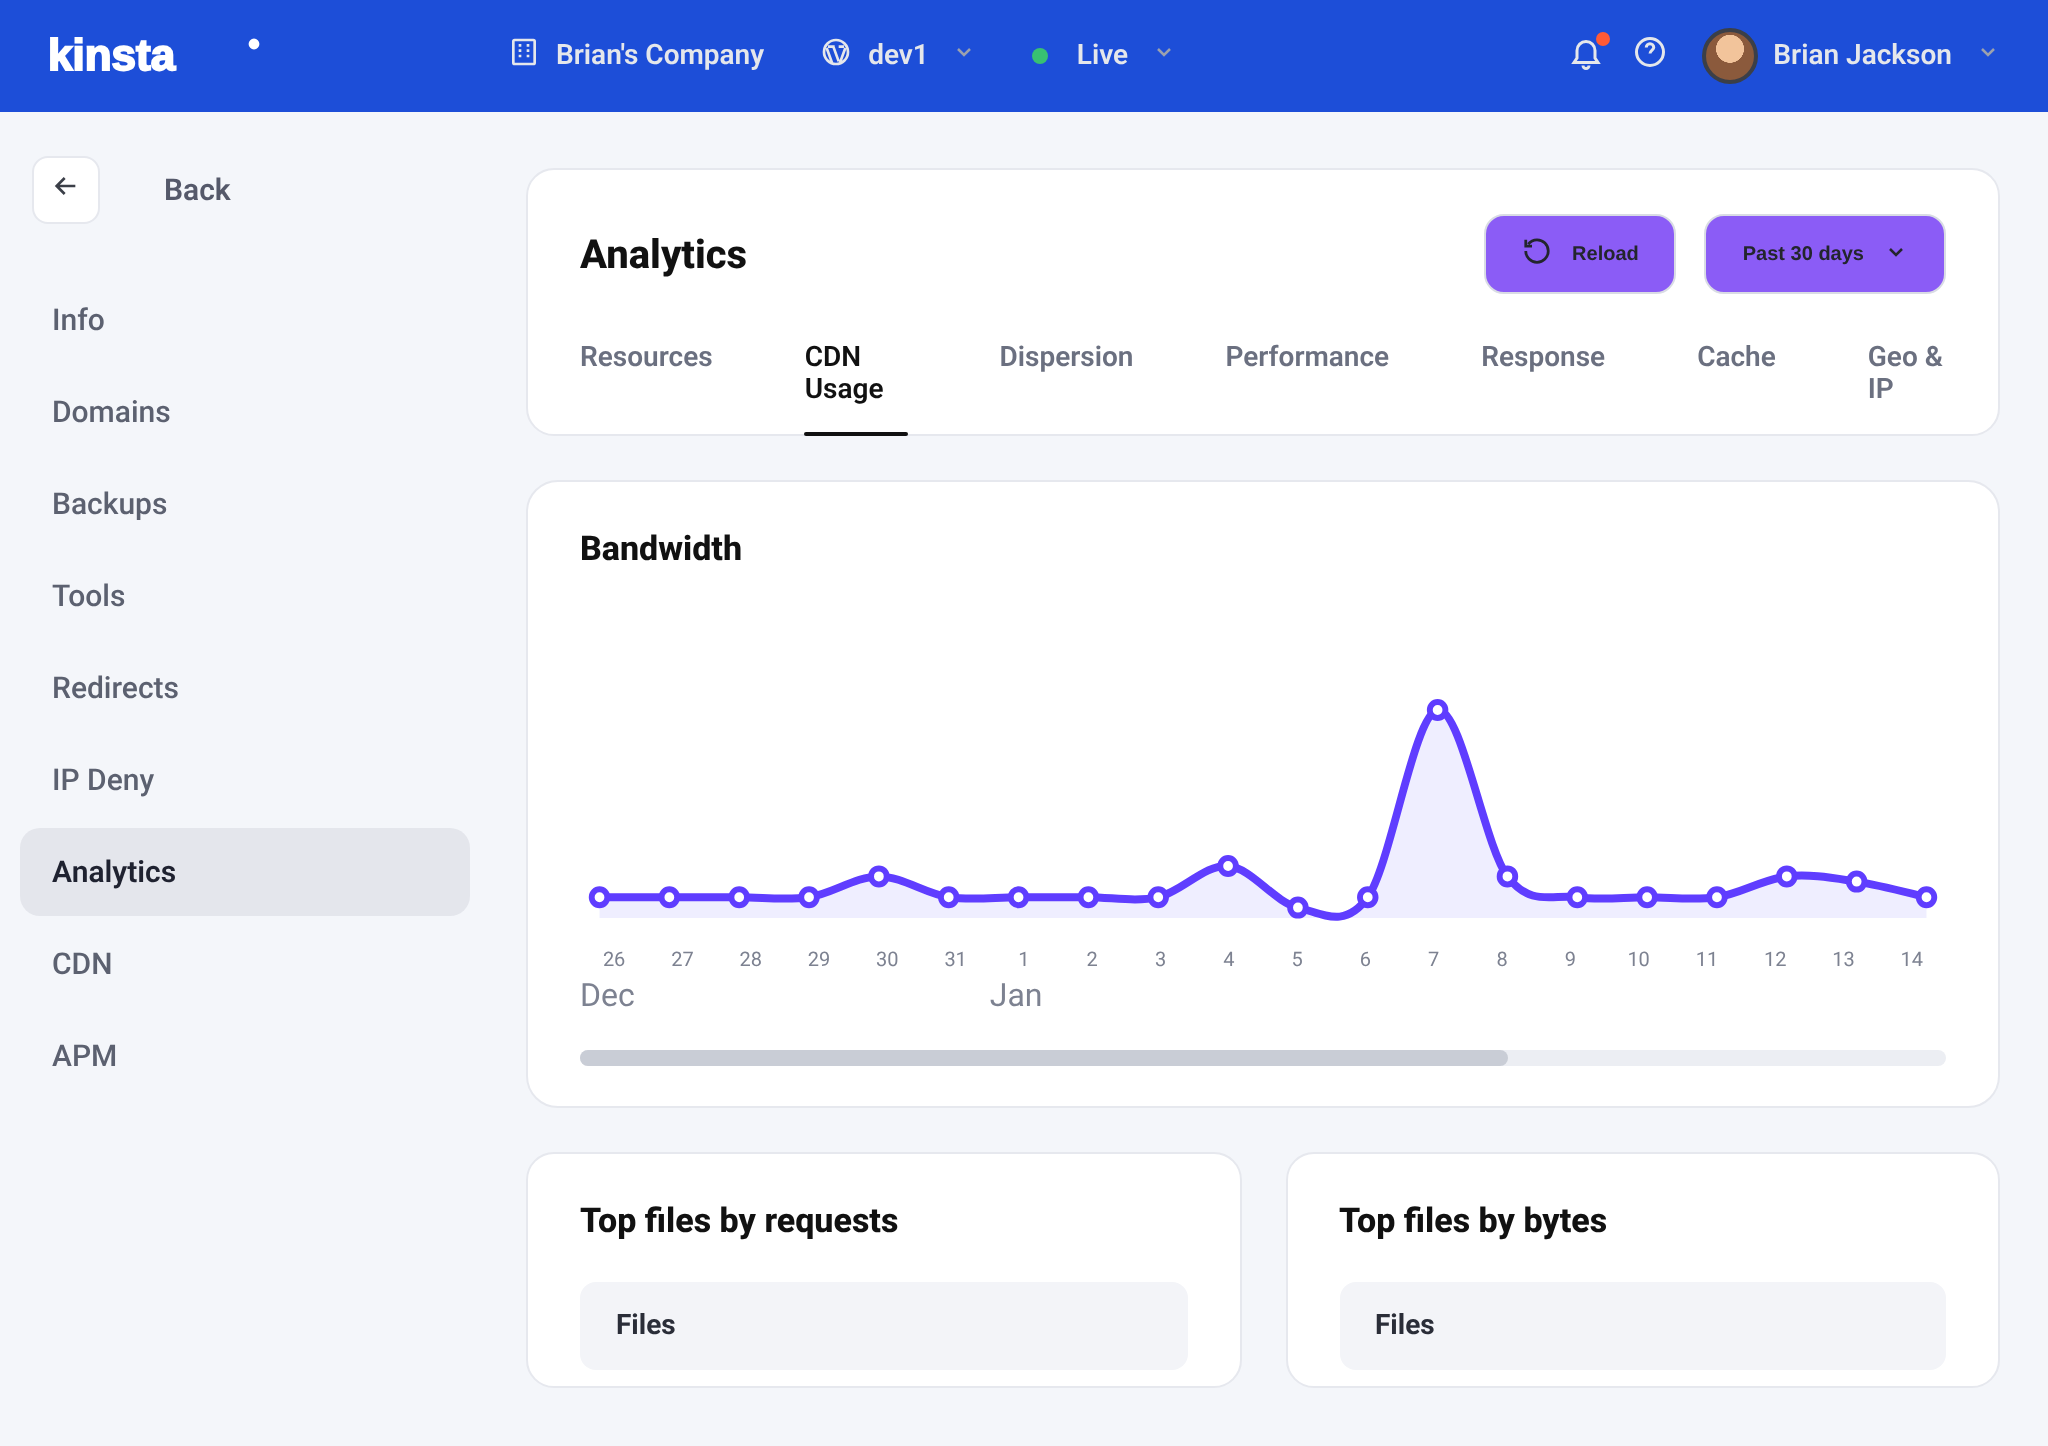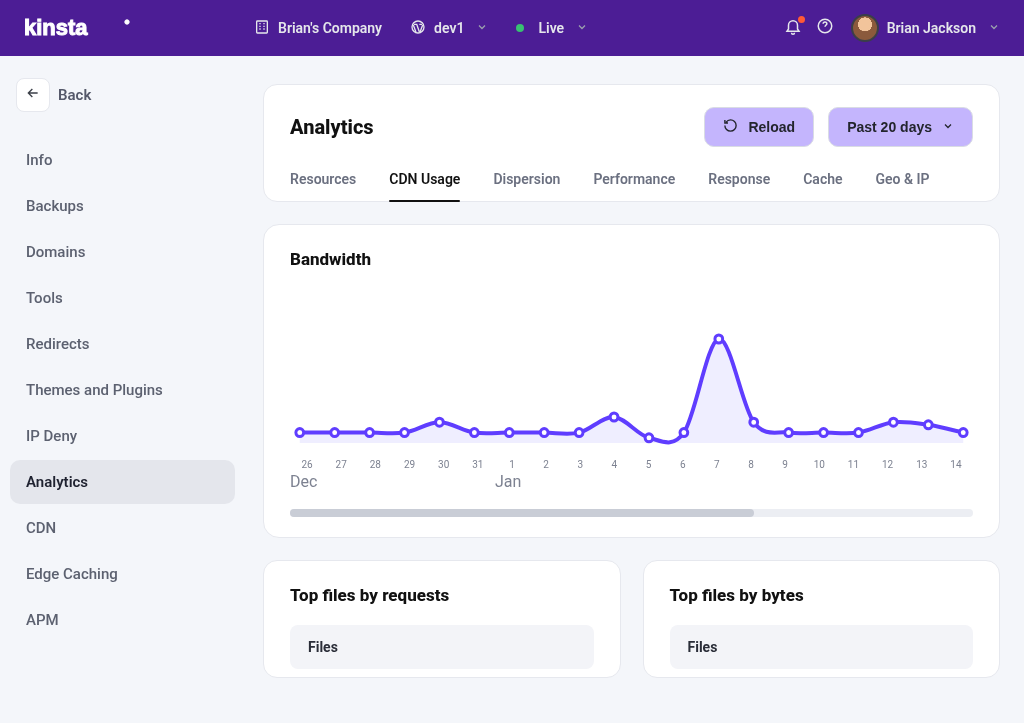--- a/index.html
+++ b/index.html
@@ -1,44 +1,44 @@
 <!DOCTYPE html>
 <html><head>
 <meta charset="utf-8">
 <style>
   * { box-sizing: border-box; margin: 0; padding: 0; }
   body { font-family: -apple-system, BlinkMacSystemFont, "Segoe UI", Roboto, Helvetica, Arial, sans-serif; background: #f4f6fa; color: #1e1e2e; width: 1024px; height: 723px; overflow: hidden; }
   
-  .topbar { background: #4c1d95; height: 56px; display: flex; align-items: center; padding: 0 24px; color: #fff; }
+  .topbar { background: #1d4ed8; height: 56px; display: flex; align-items: center; padding: 0 24px; color: #fff; }
   .logo { font-weight: 800; font-size: 24px; letter-spacing: 0; width: 230px; }
   .logo svg { display: block; }
   .top-group { display: flex; align-items: center; gap: 8px; color: #e5e7eb; font-size: 14px; font-weight: 600; margin-right: 28px; text-align: right; }
   .top-caret { color: #9ba1ae; margin-left: 4px; }
   .top-spacer { flex: 1; }
   .status-dot { width: 8px; height: 8px; border-radius: 50%; background: #38c172; display: inline-block; margin-right: 6px; }
   .icon-btn { position: relative; width: 32px; height: 32px; display: flex; align-items: center; justify-content: center; color: #e5e7eb; }
   .notif-dot { position: absolute; top: 4px; right: 4px; width: 7px; height: 7px; border-radius: 50%; background: #ff5a36; }
   .avatar { width: 28px; height: 28px; border-radius: 50%; background: radial-gradient(circle at 50% 35%, #f2c49b 0 35%, #8b5a3c 36% 100%); border: 2px solid #3b3f48; }
   
   .shell { display: flex; height: calc(100% - 56px); }
   .sidebar { width: 245px; padding: 22px 10px 0 10px; }
-  .back-row { display: flex; align-items: center; gap: 8px; margin: 0 0 26px 6px; }
+  .back-row { display: flex; align-items: center; gap: 32px; margin: 0 0 26px 6px; }
   .back-btn { width: 34px; height: 34px; border-radius: 8px; background: #fff; border: 1px solid #e6e8ee; display: flex; align-items: center; justify-content: center; color: #3b3f48; }
   .back-label { color: #55596a; font-weight: 600; font-size: 15px; }
   .nav-item { display: block; padding: 13px 16px; border-radius: 10px; color: #5c6170; font-size: 15px; font-weight: 500; margin-bottom: 2px; cursor: pointer; }
   .nav-item.active { background: #e4e6ec; color: #1f2230; font-weight: 600; }
   
   .main { flex: 1; padding: 28px 24px 0 18px; overflow: hidden; }
   .card { background: #fff; border: 1px solid #e6e8ee; border-radius: 14px; }
   .header-card { padding: 22px 26px 0 26px; }
   .header-row { display: flex; align-items: center; justify-content: space-between; margin-bottom: 24px; }
   .header-title { font-size: 20px; font-weight: 800; color: #111; }
   .header-actions { display: flex; gap: 14px; }
-  .btn { height: 40px; border: 1.5px solid #d9dce4; border-radius: 10px; background: #c4b5fd; padding: 0 18px; font-weight: 700; font-size: 14px; color: #23252d; display: flex; align-items: center; gap: 10px; cursor: pointer; }
-  .tabs { display: flex; gap: 33px; }
+  .btn { height: 40px; border: 1.5px solid #d9dce4; border-radius: 10px; background: #8b5cf6; padding: 0 18px; font-weight: 700; font-size: 10px; color: #23252d; display: flex; align-items: center; gap: 10px; cursor: pointer; }
+  .tabs { display: flex; gap: 46px; }
   .tab { padding: 0 0 14px 0; font-size: 14px; font-weight: 600; color: #6b7080; cursor: pointer; position: relative; }
   .tab.active { color: #111; }
   .tab.active::after { content: ""; position: absolute; left: 0; right: 0; bottom: -1px; height: 2.5px; background: #111; border-radius: 2px; }
   
   .panel { margin-top: 22px; padding: 24px 26px 20px 26px; border-radius: 16px; }
   .panel-title { font-size: 17px; font-weight: 800; margin-bottom: 14px; color: #111; }
   .metric { font-size: 42px; font-weight: 800; color: #5f3dff; letter-spacing: -0.5px; }
   .chart-wrap { margin-top: 12px; }
   svg.chart { width: 100%; height: 170px; display: block; }
   .chart-x-labels { display: grid; grid-template-columns: repeat(20, 1fr); font-size: 10px; color: #7d8291; margin-top: 6px; text-align: center; }
@@ -137,48 +137,46 @@
         <span>
           <svg width="16" height="16" viewBox="0 0 24 24" fill="none" stroke-width="2">
               <path d="M19 12H5M11 6l-6 6 6 6"></path>
             </svg>
         </span>
       </div>
       <span class="back-label">Back</span>
     </div>
     <div id="sidebar-nav">
         <div class="nav-item">Info</div>
+        <div class="nav-item">Domains</div>
         <div class="nav-item">Backups</div>
-        <div class="nav-item">Domains</div>
         <div class="nav-item">Tools</div>
         <div class="nav-item">Redirects</div>
-        <div class="nav-item">Themes and Plugins</div>
         <div class="nav-item">IP Deny</div>
         <div class="nav-item active">Analytics</div>
         <div class="nav-item">CDN</div>
-        <div class="nav-item">Edge Caching</div>
         <div class="nav-item">APM</div>
       </div>
   </div>
 
   <div class="main">
     <div class="card header-card">
       <div class="header-row">
         <div class="header-title">Analytics</div>
         <div class="header-actions">
           <button class="btn">
             <span>
               <svg width="15" height="15" viewBox="0 0 24 24" fill="none" stroke-width="2.2">
                   <path d="M3 12a9 9 0 109-9 9 9 0 00-7 3.5M3 3v5h5"></path>
                 </svg>
             </span>
             <span>Reload</span>
           </button>
           <button class="btn">
-            <span>Past 20 days</span>
+            <span>Past 30 days</span>
             <span>
               <svg width="12" height="12" viewBox="0 0 24 24" fill="none" stroke-width="2.5">
                   <path d="M6 9l6 6 6-6"></path>
                 </svg>
             </span>
           </button>
         </div>
       </div>
       <div class="tabs" id="tabs">
           <div class="tab">Resources</div>

